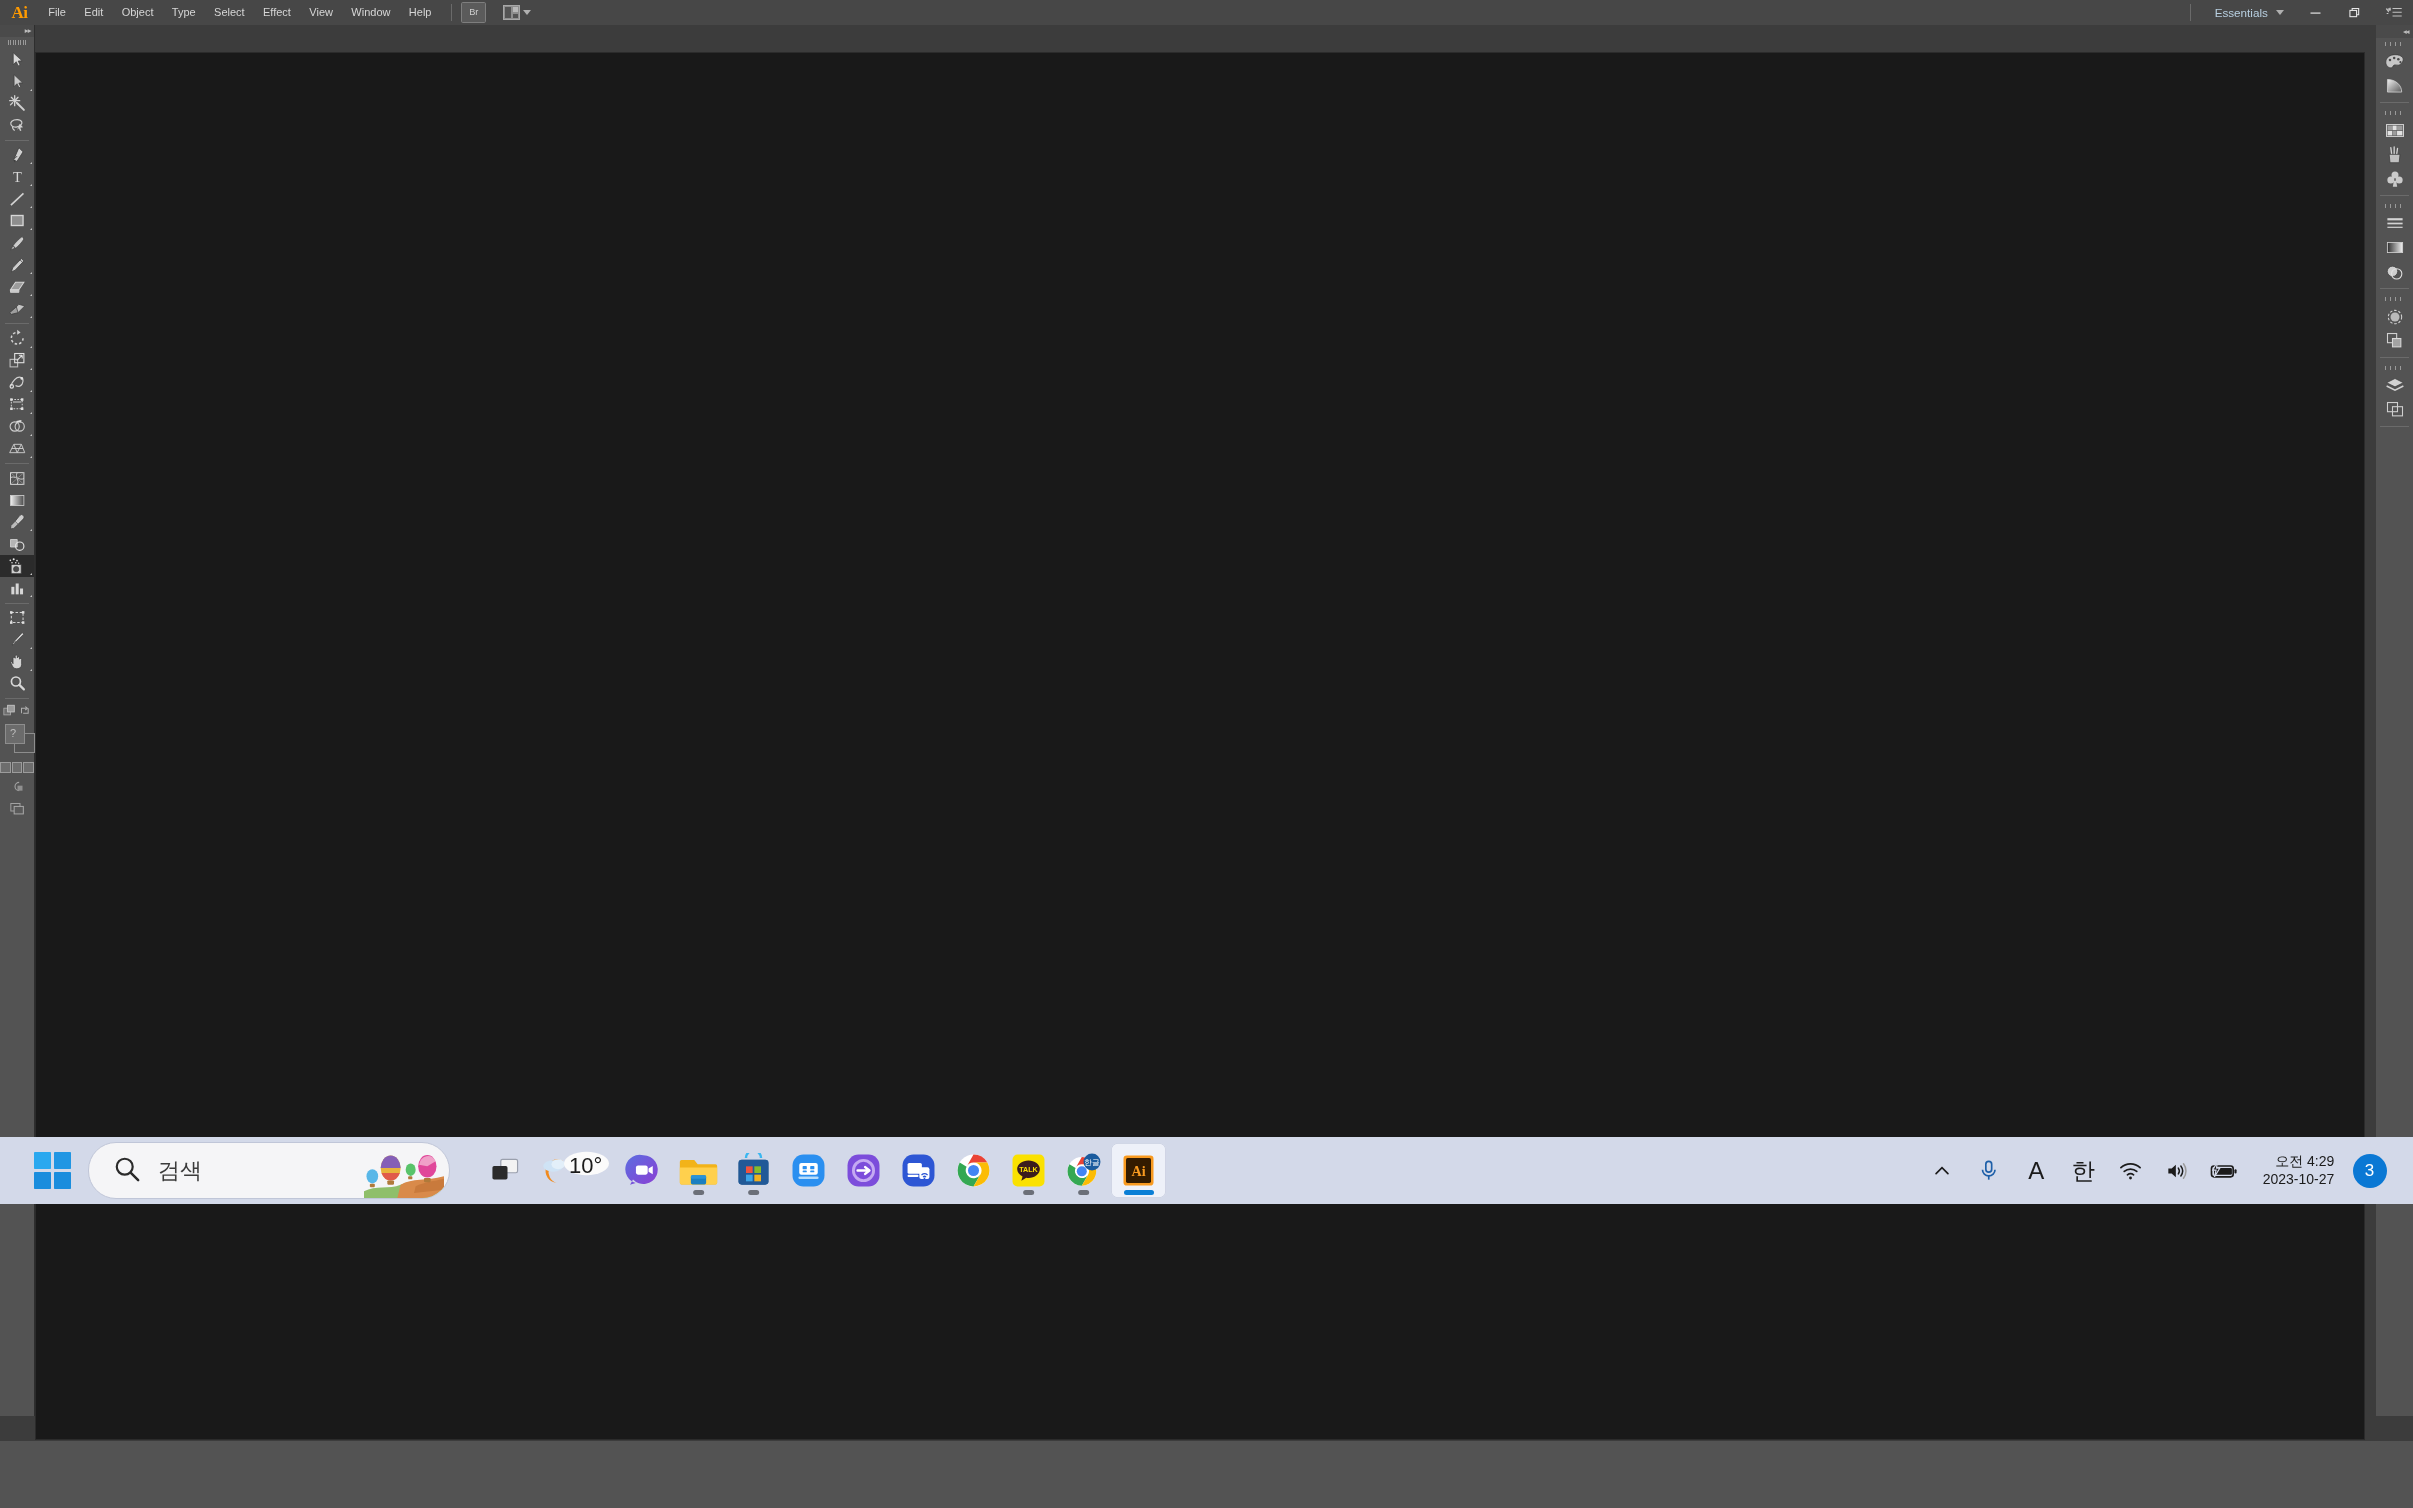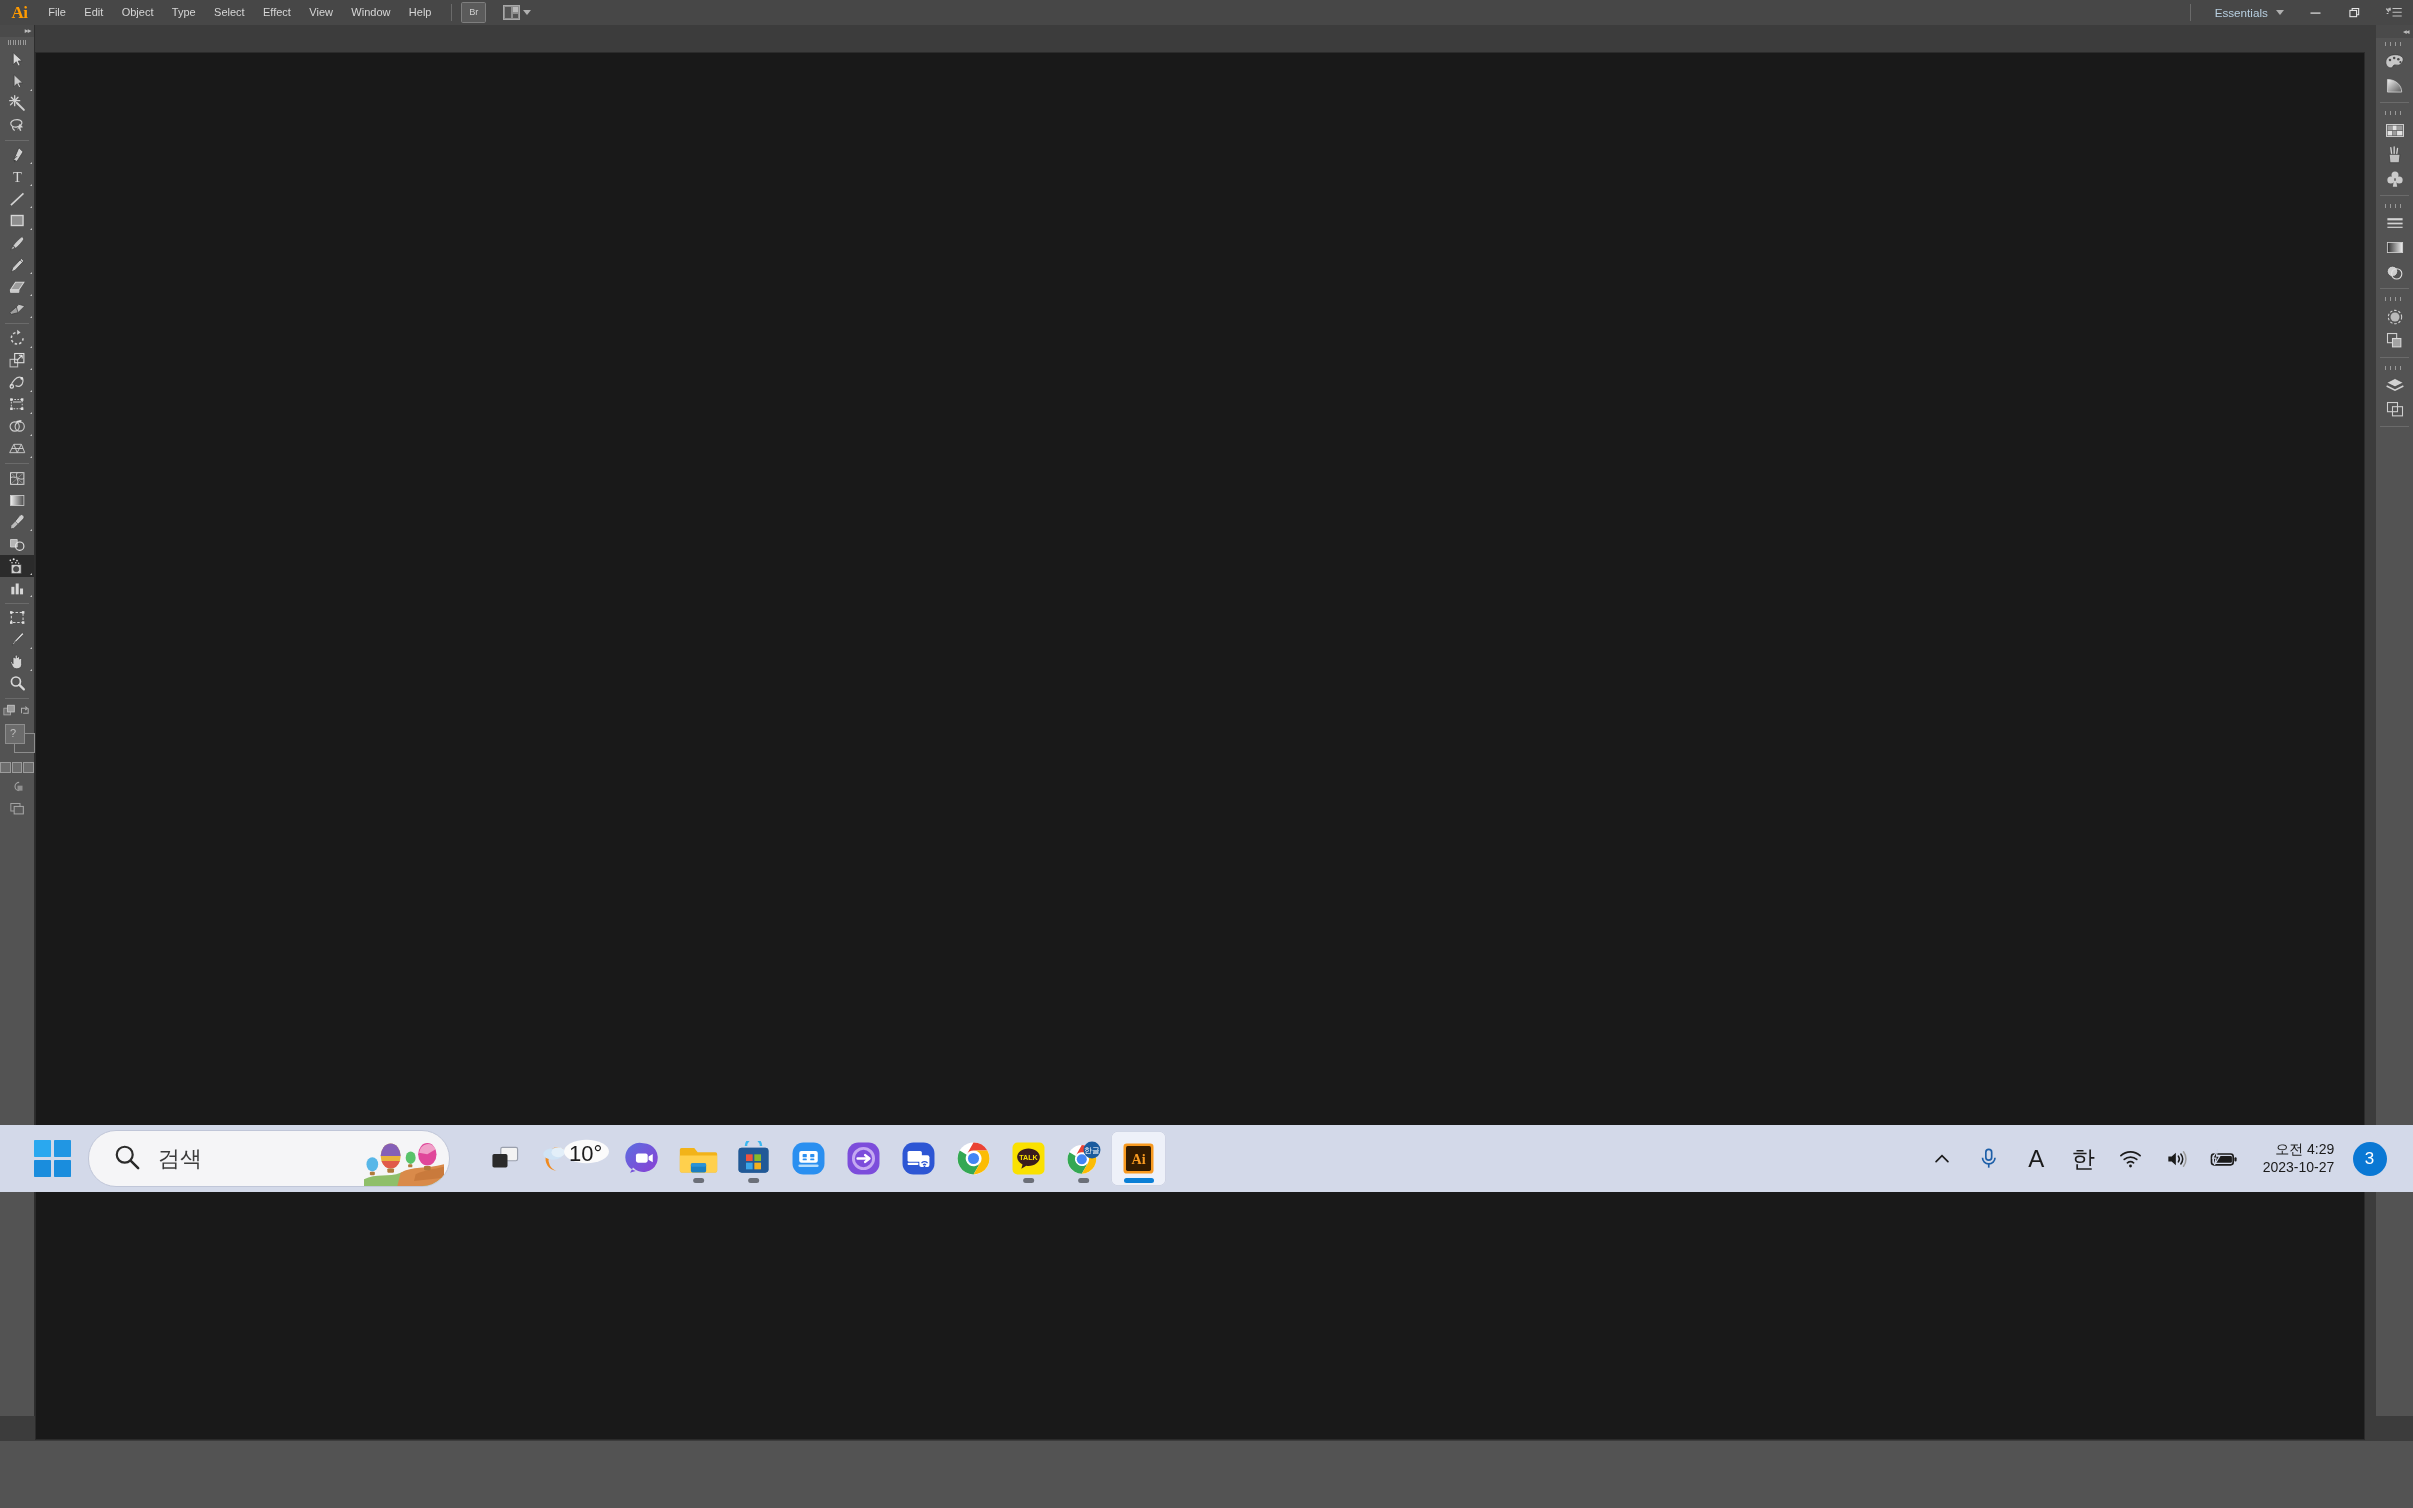--- a/index.html
+++ b/index.html
@@ -217,21 +217,21 @@
   }
   .dockicon {
     width: 37px; height: 24px;
     display: flex; align-items: center; justify-content: center;
   }
   .dock-div { height: 0.8px; background: #6b6b6b; margin: 4.2px 4.2px; }
   .dock-grp { background: #535353; }
 
   
   .taskbar {
-    position: absolute; left: 0; bottom: 18px;
+    position: absolute; left: 0; bottom: 6px;
     width: 2413px; height: 67px;
     background: #d3d9e9;
     display: flex; align-items: center;
     box-sizing: border-box;
   }
   .tb-left { display: flex; align-items: center; padding-left: 34px; gap: 0; }
   .winlogo {
     width: 37px; height: 37px;
     display: grid;
     grid-template-columns: 1fr 1fr;

